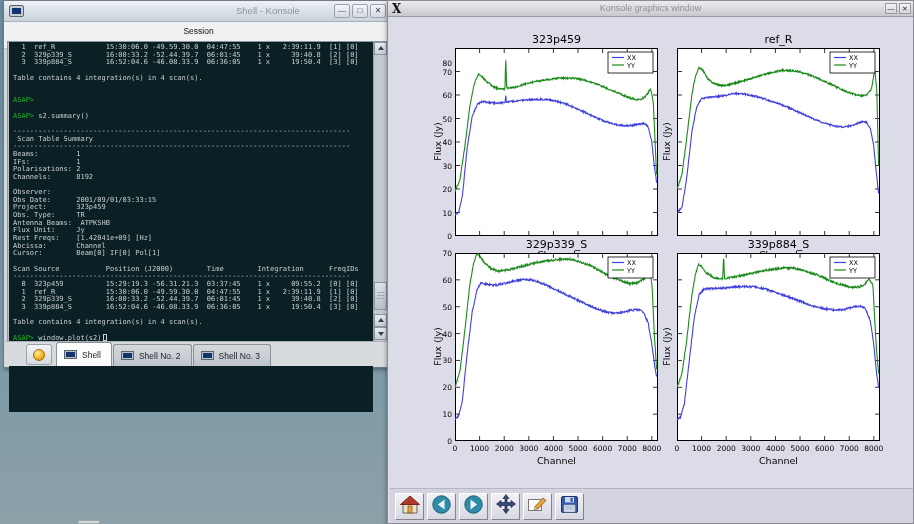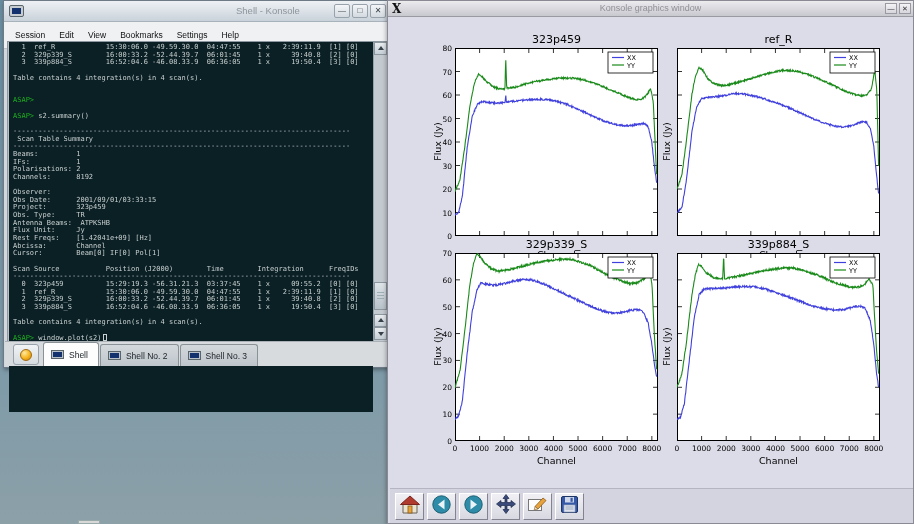--- a/index.html
+++ b/index.html
@@ -11,38 +11,38 @@
     background:#d2d7db; border:1px solid #6e7b87; box-shadow:1px 2px 4px rgba(0,0,0,.35); }
   .k-titlebar { position:relative; height:21px; background:linear-gradient(#eef1f4,#c9d2da);
     border-bottom:1px solid #a8b2ba; }
   .k-title { position:absolute; left:232px; top:4px; font-size:9.5px; color:#8e959c; white-space:nowrap; }
   .k-appicon { position:absolute; left:5px; top:4px; width:15px; height:12px;
     background:#c7ccd1; border:1px solid #5a646b; border-radius:2px; }
   .k-appicon::after { content:""; position:absolute; left:2px; top:2px; right:2px; bottom:2px; background:#14336e; }
   .winbtns { position:absolute; right:3px; top:3px; display:flex; gap:2px; }
   .winbtn { width:16px; height:14px; background:linear-gradient(#f4f6f8,#d3dae0); border:1px solid #98a2ab;
     font-size:8px; line-height:12px; text-align:center; color:#39424a; border-radius:2px; }
-  .k-menubar { height:27px; background:#eff1f3; border-bottom:1px solid #c0c6cb; display:flex; align-items:center; padding-left:4px; }
+  .k-menubar { height:27px; background:#eff1f3; border-bottom:1px solid #c0c6cb; display:flex; align-items:center; padding-left:4px;flex-direction:column; }
   .menu-item { font-size:8.5px; color:#101010; padding:0 7px; line-height:18px; }
   .k-termwrap { position:absolute; left:3px; top:40px; width:381px; height:301px; background:#b9c0c6; border:1px solid #8d979f; }
   .k-term { position:absolute; left:1px; top:0; width:364px; height:370px; background:#0a2025; overflow:hidden;
     font-family:"DejaVu Sans Mono", monospace; font-size:7px; line-height:7.65px; color:#c9cfcf; padding:2px 8px 0 4px; }
   .term-line { white-space:pre; height:7.65px; }
   .term-prompt { color:#1fae1f; }
   .term-cursor { display:inline-block; width:4px; height:6.5px; border:1px solid #c9cfcf; vertical-align:-1px; margin-left:1px; }
   .k-scroll { position:absolute; right:0; top:0; width:14px; height:299px; background:#c3cad0; border-left:1px solid #97a1a9; }
   .sb-btn { position:absolute; left:0; width:13px; height:13px; background:linear-gradient(#e9edf0,#c6cfd6); border:1px solid #8d979f; }
   .sb-arrow-up { width:0; height:0; border-left:3px solid transparent; border-right:3px solid transparent; border-bottom:4px solid #39424a; margin:3px auto 0; }
   .sb-arrow-down { width:0; height:0; border-left:3px solid transparent; border-right:3px solid transparent; border-top:4px solid #39424a; margin:4px auto 0; }
   .sb-thumb { position:absolute; left:0; top:240px; width:13px; height:28px;
     background:linear-gradient(#dfe5e9,#b7c1c8); border:1px solid #8d979f; }
   .sb-thumb::after { content:""; position:absolute; left:2px; right:2px; top:9px; height:8px;
     background:repeating-linear-gradient(#9fadb6 0 1px, transparent 1px 3px); }
   .k-tabbar { position:absolute; left:1px; right:1px; bottom:1px; height:25px; background:#d7dbde;
-    border-top:1px solid #aab2b8; display:flex; align-items:flex-end; padding-left:6px; }
+    border-top:1px solid #aab2b8; display:flex; align-items:flex-end; padding-left:19px; }
   .newtab-btn { width:26px; height:21px; margin:0 4px 1px 2px; background:linear-gradient(#f2f4f6,#d5dbdf);
     border:1px solid #98a2ab; border-radius:3px; position:relative; }
   .orange-ball { position:absolute; left:6px; top:4px; width:12px; height:12px; border-radius:50%;
     background:radial-gradient(circle at 35% 30%, #ffe9a0, #f5b31c 55%, #c77c08); border:1px solid #a06a10; }
   .k-tab { height:22px; display:flex; align-items:center; padding:0 10px 0 7px; margin-right:1px;
     border:1px solid #8a9298; border-bottom:none; border-radius:3px 3px 0 0;
     background:linear-gradient(#d3d8dc,#bfc6cb); font-size:8.5px; color:#20262b; }
   .k-tab.active { background:#fdfdfd; height:24px; }
   .tab-icon { width:13px; height:9px; background:#b9c2c9; border:1px solid #5a646b; margin-right:5px; position:relative; }
   .tab-icon::after { content:""; position:absolute; left:1px; top:1px; right:1px; bottom:1px; background:#14336e; }
@@ -232,21 +232,21 @@
           </g>
         </svg>
         <div class="ticklabel ylab" style="left: 42px; top: 215px;">0</div>
         <div class="ticklabel ylab" style="left: 42px; top: 191.5px;">10</div>
         <div class="ticklabel ylab" style="left: 42px; top: 168px;">20</div>
         <div class="ticklabel ylab" style="left: 42px; top: 144.5px;">30</div>
         <div class="ticklabel ylab" style="left: 42px; top: 121px;">40</div>
         <div class="ticklabel ylab" style="left: 42px; top: 97.5px;">50</div>
         <div class="ticklabel ylab" style="left: 42px; top: 74px;">60</div>
         <div class="ticklabel ylab" style="left: 42px; top: 50.5px;">70</div>
-        <div class="ticklabel ylab" style="left: 42px; top: 27px;">80</div>
+        <div class="ticklabel ylab" style="left: 42px; top: 42px;">80</div>
         <div class="axis-label ylabel-rot" style="left: 17px; top: 119px;">Flux (Jy)</div>
         <div class="xlabel-clip" style="left: 146.5px; top: 232px;">
           <div class="axis-label" style="position: static;">Channel</div>
         </div>
         <div class="plot-title" style="left: 287px; top: 16px; width: 203px;">ref_R</div>
         <svg class="axes-svg" width="203" height="188" style="left:287px;top:31px;">
           <rect x="0.5" y="0.5" width="202" height="187" fill="#ffffff" stroke="#000" stroke-width="1"></rect>
           <line x1="0" y1="187" x2="0" y2="183" stroke="#000" stroke-width="0.8"></line>
           <line x1="0" y1="1" x2="0" y2="5" stroke="#000" stroke-width="0.8"></line>
           <line x1="24.606060606060606" y1="187" x2="24.606060606060606" y2="183" stroke="#000" stroke-width="0.8"></line>

